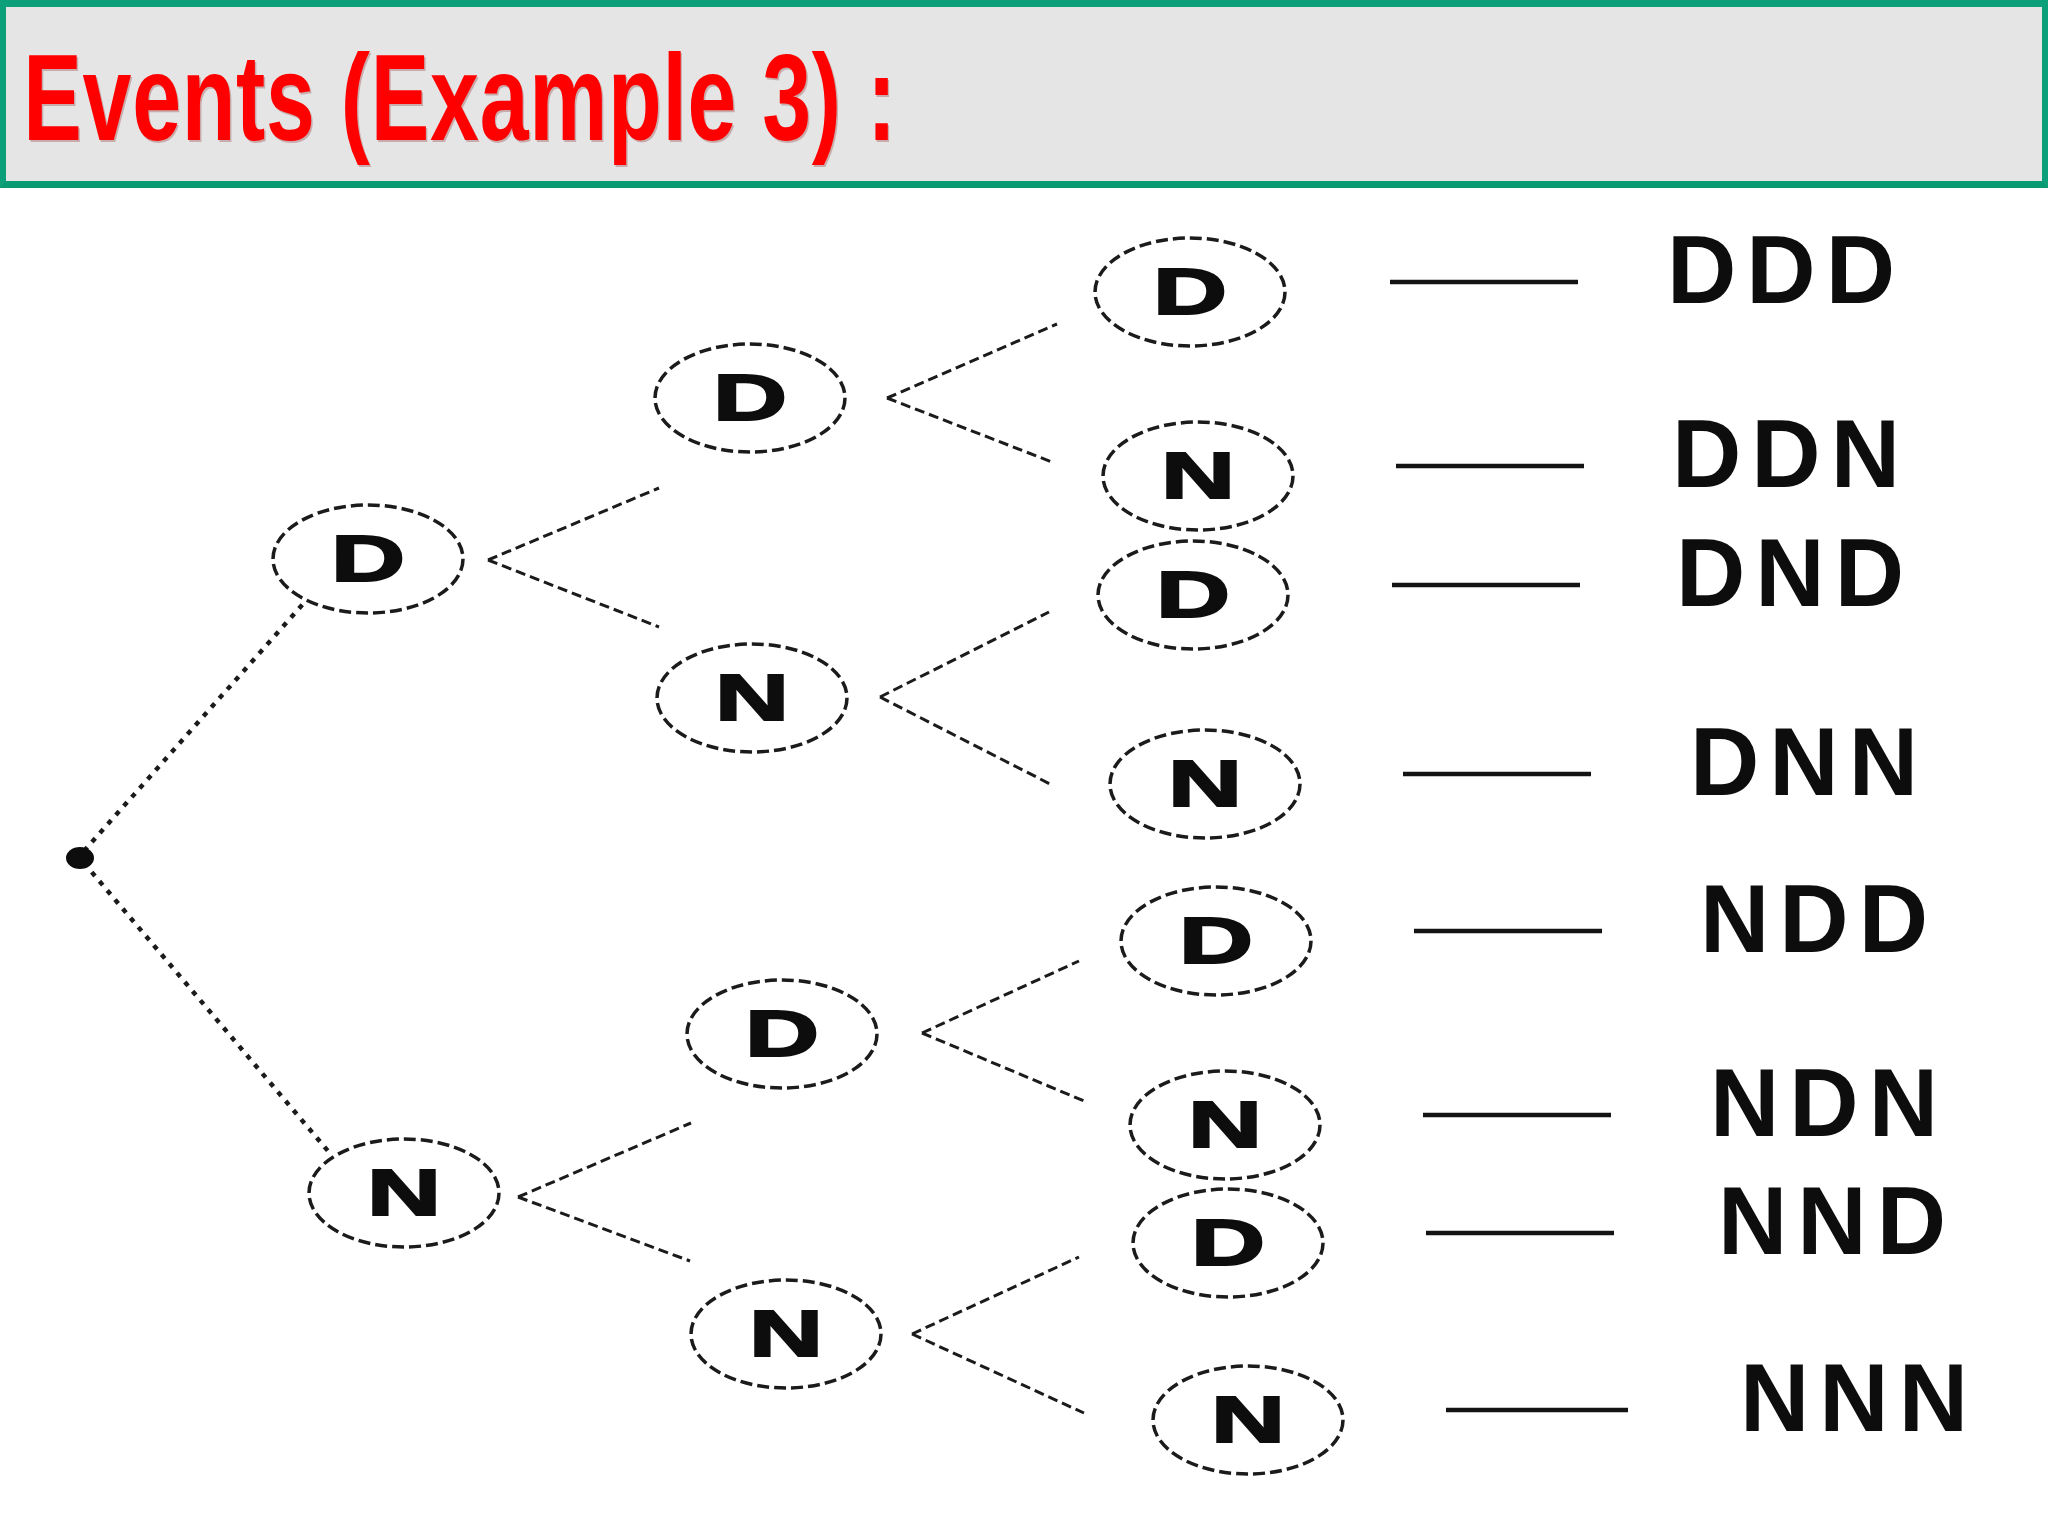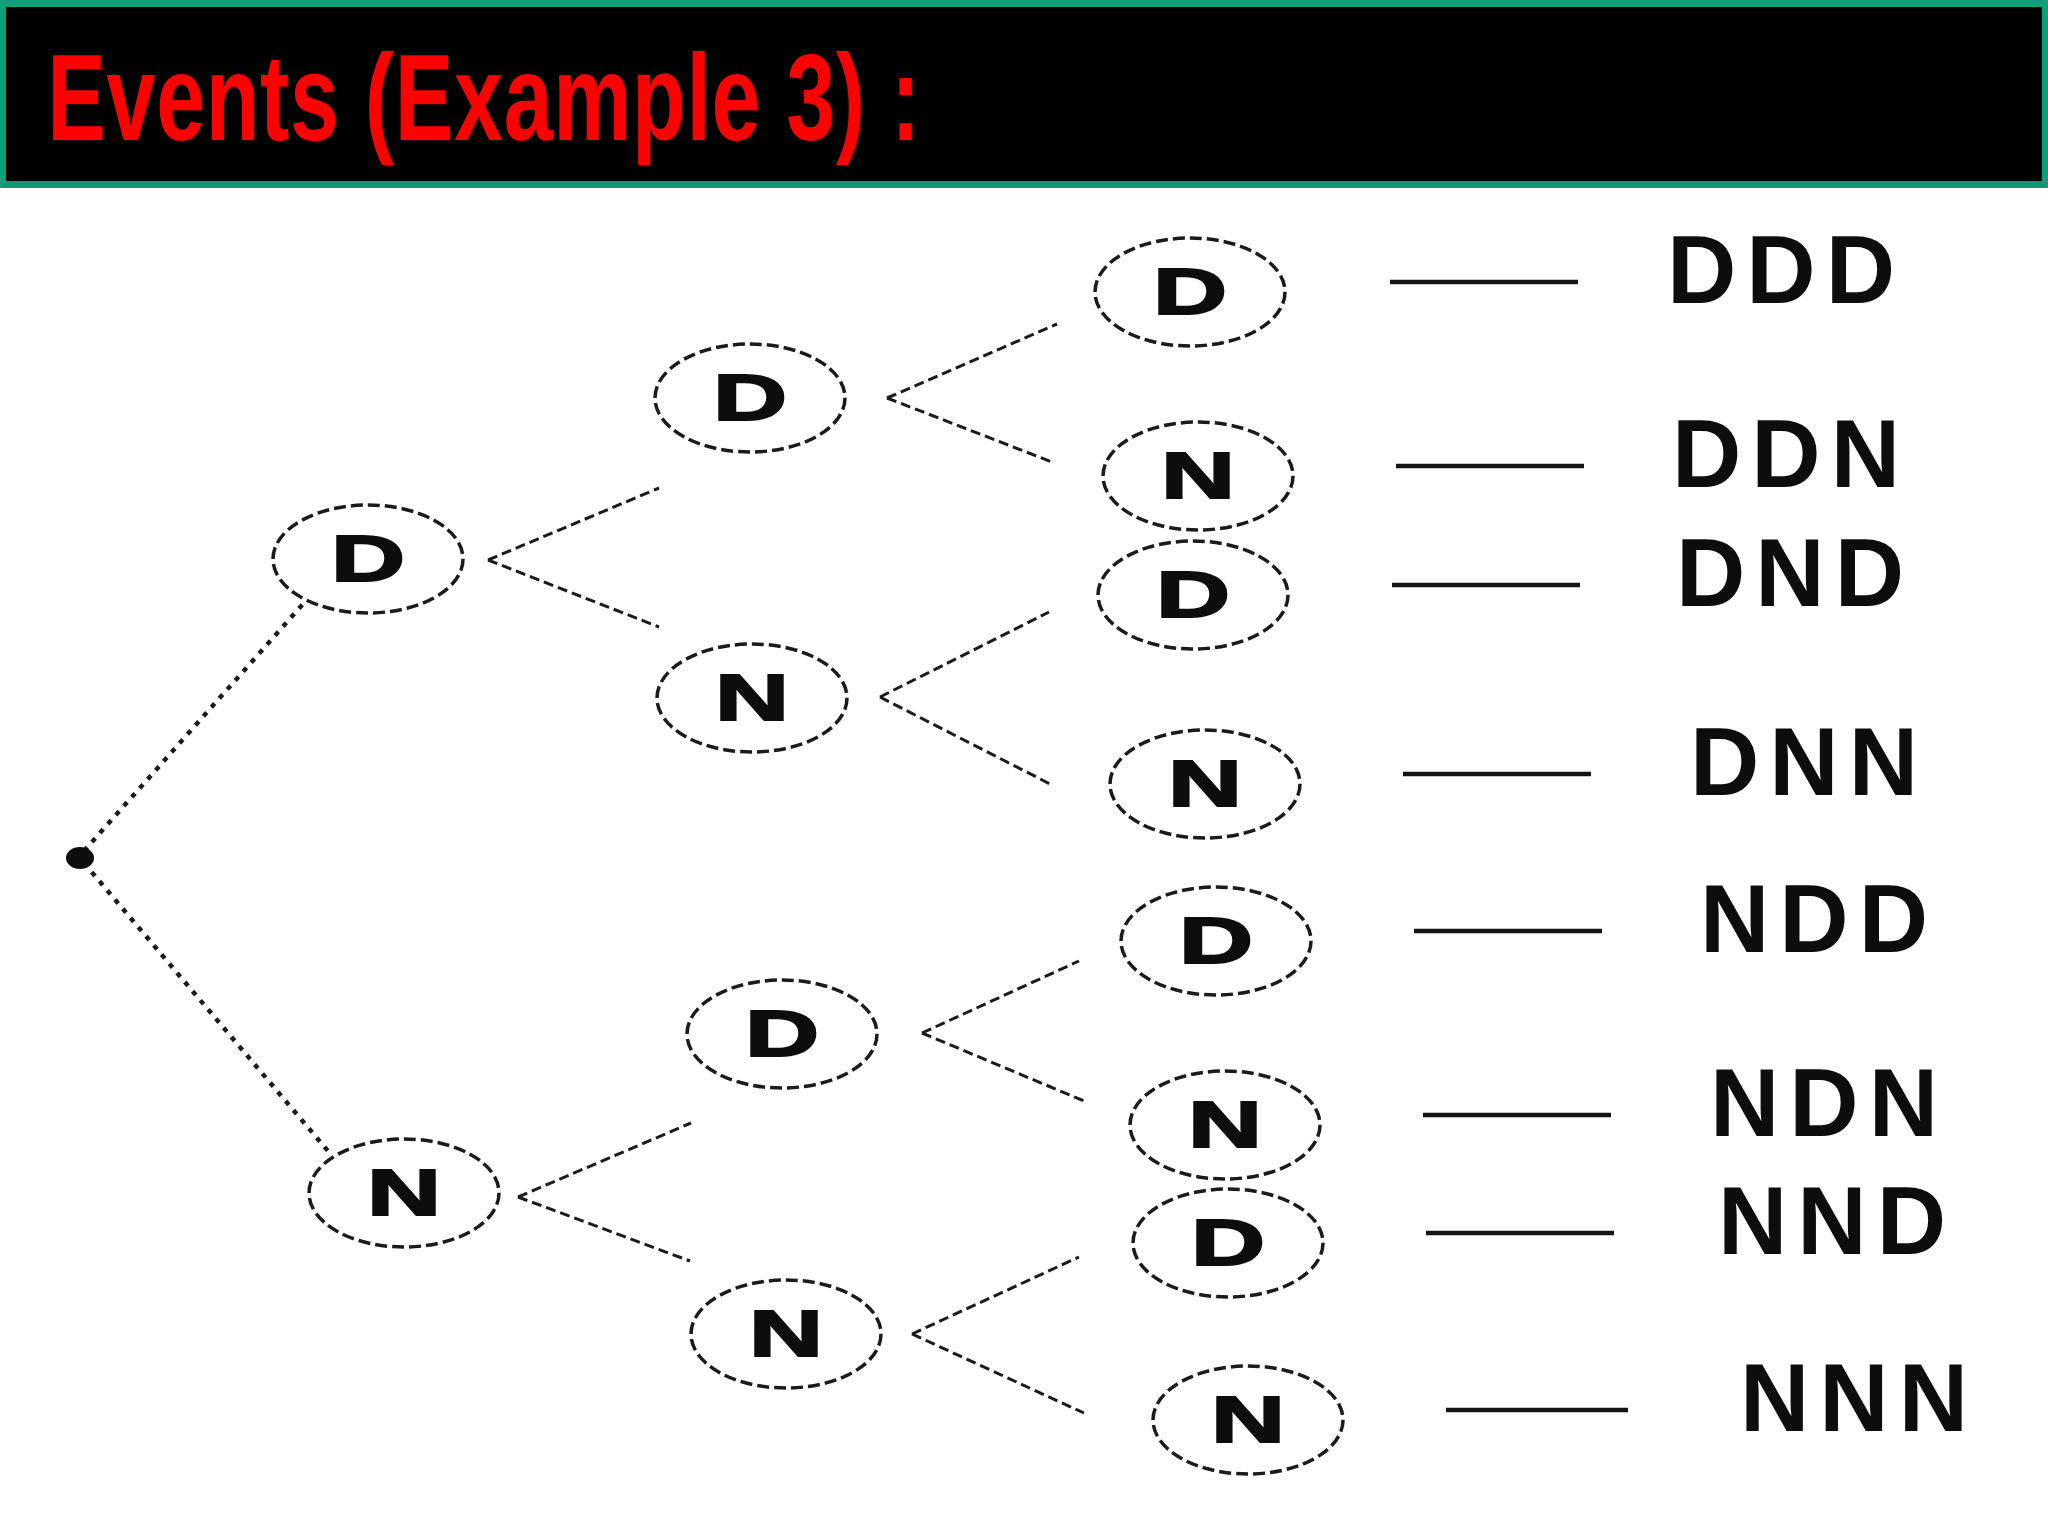--- a/index.html
+++ b/index.html
@@ -7,26 +7,25 @@
     position:relative;
     width:2048px;height:1536px;
     background:#ffffff;
     overflow:hidden;
     font-family:"Liberation Sans", sans-serif;
   }
   .banner{
     position:absolute;top:0;left:0;
     width:2048px;height:188px;
     box-sizing:border-box;
-    background:#000000;
+    background:#e5e5e5;
     border-top:7px solid #0b9f7a;
     border-bottom:7px solid #089a72;
     border-left:6px solid #0b9f7a;
     border-right:6px solid #0b9f7a;
-    padding-left:24px;
   }
   .title{
     margin:0;
     padding:30px 0 0 24px;
     font-weight:bold;
     font-size:122px;
     line-height:1;
     color:#ff0000;
     white-space:nowrap;
     transform:scaleX(0.72);

